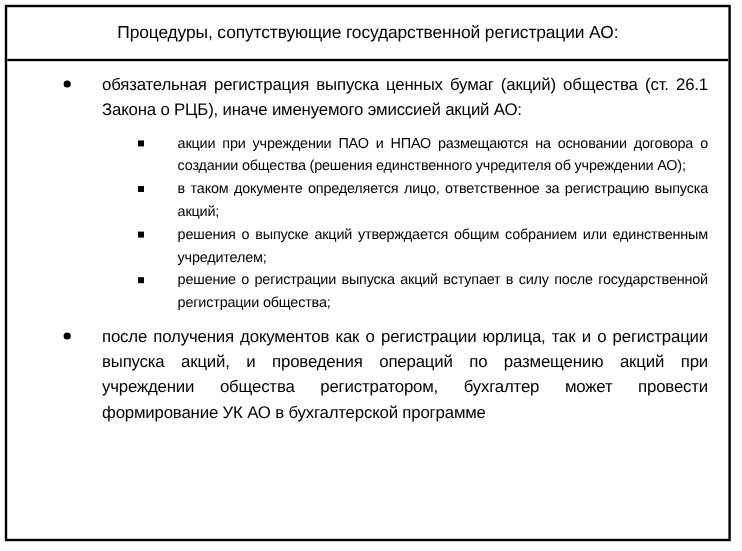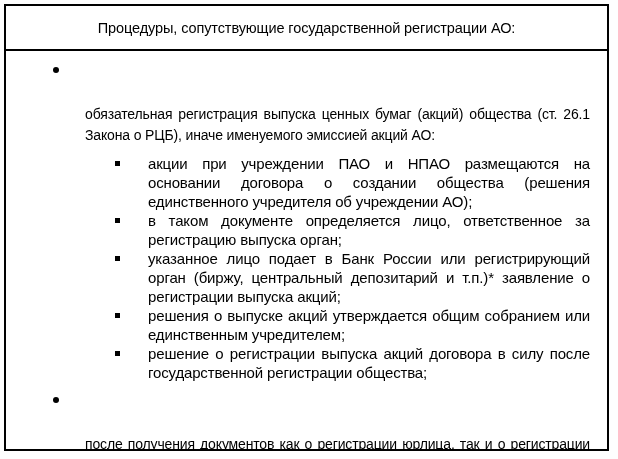--- a/index.html
+++ b/index.html
@@ -63,21 +63,20 @@
   }
   .body {
     flex: 1;
     min-width: 0;
   }
   .item-text {
     font-size: 14px;
     line-height: 21px;
     letter-spacing: -0.15px;
     text-align: justify;
-    margin-top: 44px;
   }
   .sub-list {
     margin-top: 8px;
     margin-left: 30px;
   }
   .sub-item {
     display: flex;
     align-items: flex-start;
   }
   .sub-marker {
@@ -86,21 +85,21 @@
     padding-top: 7px;
   }
   .square {
     width: 5px;
     height: 5px;
     background: #000;
   }
   .sub-text {
     flex: 1;
     min-width: 0;
-    font-size: 15px;
+    font-size: 12px;
     line-height: 19px;
     letter-spacing: -0.15px;
     text-align: justify;
   }
 </style>
 </head>
 <body>
 
 <div class="page">
   <div class="frame">
@@ -124,42 +123,36 @@
               <div class="sub-marker">
                 <div class="square"></div>
               </div>
               <div class="sub-text">акции при учреждении ПАО и НПАО размещаются на основании договора о создании общества (решения единственного учредителя об учреждении АО);</div>
             </div>
 
             <div class="sub-item">
               <div class="sub-marker">
                 <div class="square"></div>
               </div>
-              <div class="sub-text">в таком документе определяется лицо, ответственное за регистрацию выпуска орган;</div>
+              <div class="sub-text">в таком документе определяется лицо, ответственное за регистрацию выпуска акций;</div>
             </div>
 
-            <div class="sub-item">
-              <div class="sub-marker">
-                <div class="square"></div>
-              </div>
-              <div class="sub-text">указанное лицо подает в Банк России или регистрирующий орган (биржу, центральный депозитарий и т.п.)* заявление о регистрации выпуска акций;</div>
-            </div>
 
             <div class="sub-item">
               <div class="sub-marker">
                 <div class="square"></div>
               </div>
               <div class="sub-text">решения о выпуске акций утверждается общим собранием или единственным учредителем;</div>
             </div>
 
             <div class="sub-item">
               <div class="sub-marker">
                 <div class="square"></div>
               </div>
-              <div class="sub-text">решение о регистрации выпуска акций договора в силу после государственной регистрации общества;</div>
+              <div class="sub-text">решение о регистрации выпуска акций вступает в силу после государственной регистрации общества;</div>
             </div>
 
 
           </div>
         </div>
       </div>
 
       <div class="item">
         <div class="marker">
           <div class="dot"></div>

